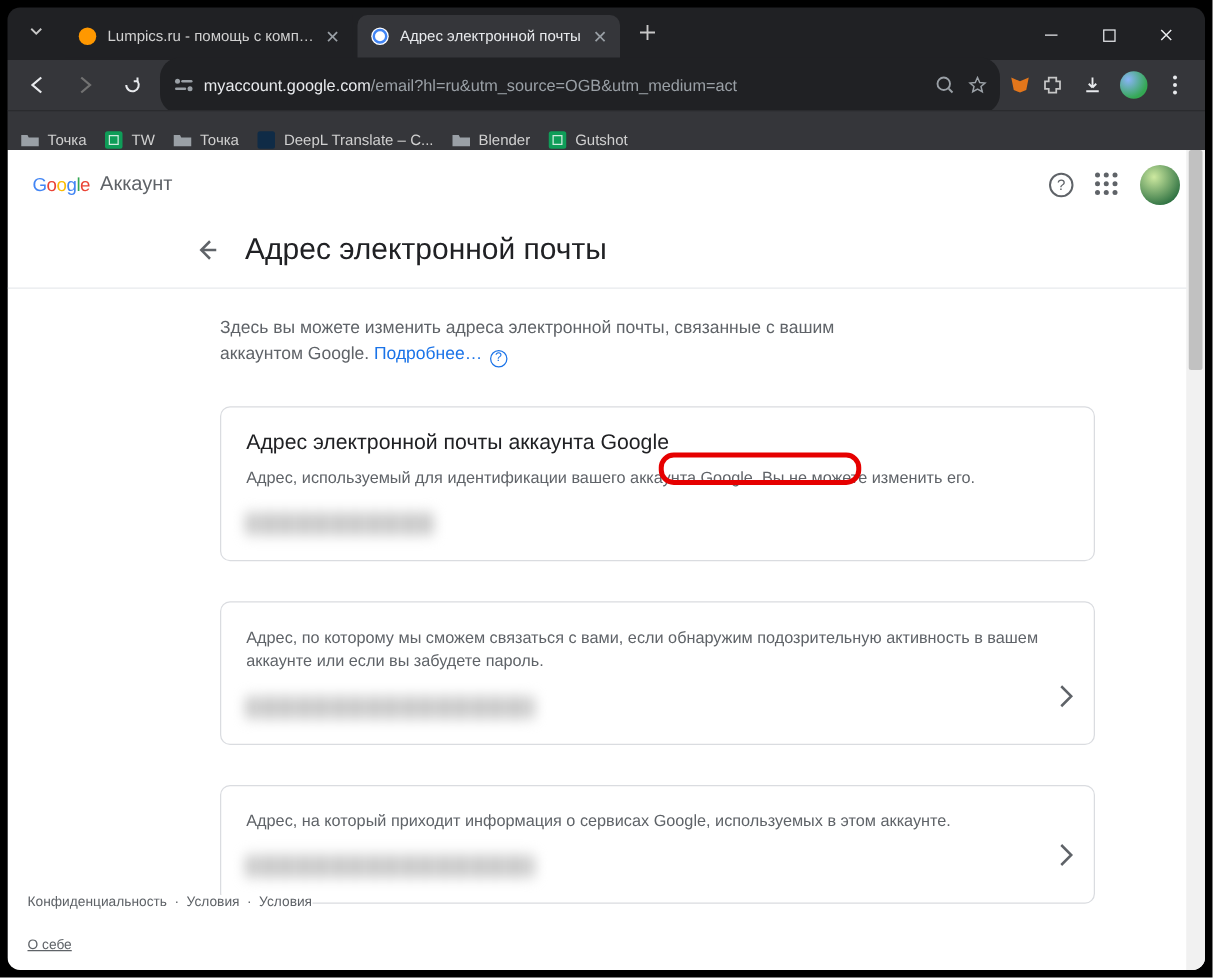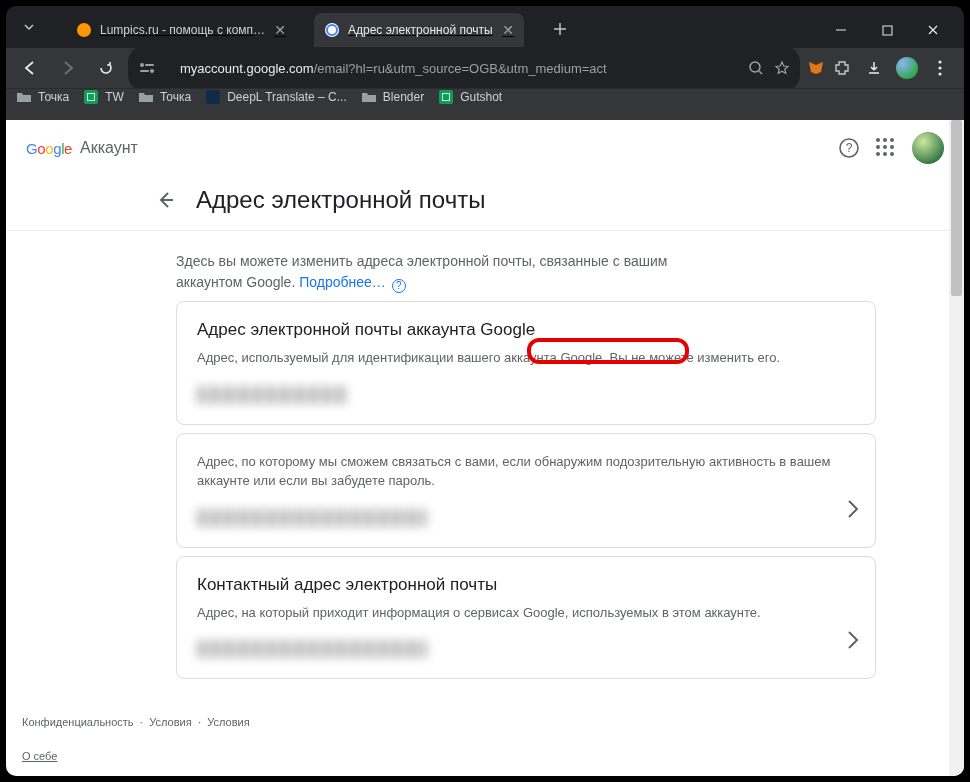--- a/index.html
+++ b/index.html
@@ -8,22 +8,22 @@
     font-family: Arial, "Helvetica Neue", sans-serif;
     background: #000; overflow: hidden; position: relative;
   }
   .browser {
     position: absolute; inset: 6px;
     background: #202124; border-radius: 10px;
     display: flex; flex-direction: column; overflow: hidden;
   }
   
   .tabstrip {
-    height: 42px; display: flex; align-items: center;
-    padding: 6px 8px 0 8px; gap: 18px; text-decoration: underline;
+    height: 42px; display: flex; align-items: flex-start;
+    padding: 6px 8px 0 8px; gap: 4px;
   }
   .ts-caret {
     width: 26px; height: 26px; border-radius: 50%;
     display:flex;align-items:center;justify-content:center;
     margin: 0 6px 6px 2px; color:#c7c7c7;
   }
   .tab {
     height: 34px; display:flex; align-items:center;
     gap:8px; padding: 0 10px; font-size: 12px; color:#d0d0d0;
     max-width: 230px; min-width: 210px; position: relative;
@@ -37,32 +37,32 @@
   .winctrls { margin-left:auto; display:flex; gap:0; }
   .winbtn { width:46px;height:32px;display:flex;align-items:center;justify-content:center;color:#e8eaed;}
   
   .toolbar {
     height: 40px; background:#35363a; display:flex; align-items:center;
     padding: 0 8px; gap: 6px;
   }
   .tbtn { width:32px;height:32px;display:flex;align-items:center;justify-content:center;color:#c7c7c7;border-radius:50%;}
   .omnibox {
     flex:1; height:45px; background:#202124; border-radius:16px;
-    display:flex; align-items:center; padding:16px 10px; gap:24px;
+    display:flex; align-items:center; padding:16px 10px; gap:7px;
     color:#9aa0a6; font-size:13px;
   }
   .omni-addr{ white-space:nowrap; overflow:hidden;}
   .omni-addr .host{ color:#e8eaed; }
   .omni-right{ margin-left:auto; display:flex; gap:10px; align-items:center;}
   .ext-icon{width:20px;height:20px;display:flex;align-items:center;justify-content:center;}
   .avatar-sm{width:22px;height:22px;border-radius:50%;
     background: radial-gradient(circle at 30% 30%, #8ab4f8, #34a853 70%);}
   
   .bookmarks { height:32px; background:#35363a; border-top:1px solid #2a2b2e;
-    display:flex; align-items:flex-start; gap:14px; padding:0 10px;
+    display:flex; align-items:flex-end; gap:14px; padding:0 10px;
     color:#d0d0d0; font-size:12px;}
   .bm{ display:flex; align-items:center; gap:6px; }
   .bm .ficon{width:16px;height:16px;display:flex;align-items:center;justify-content:center;}
   .folder-ic{color:#9aa0a6;}
   .sheets-ic{ width:14px;height:14px;background:#0f9d58;border-radius:2px;position:relative;}
   .sheets-ic::after{content:"";position:absolute;inset:3px 3px;border:1px solid #fff;opacity:.8;}
   .deepl-ic{width:14px;height:14px;background:#0f2b46;border-radius:2px;}
   
   .page { flex:1; background:#fff; position:relative; overflow:hidden; }
   .scrollbar{position:absolute;right:0;top:0;bottom:0;width:15px;background:#f1f1f1;}
@@ -85,21 +85,21 @@
   .ptitle{ font-size:24px; color:#202124; font-weight:400;}
   .hr{ height:1px; background:#e8eaed;}
   
   .maincol{ padding: 20px 0 0 170px; width: 890px;}
   .intro{ color:#5f6368; font-size:14px; line-height:1.5; max-width:520px;}
   .intro a.link{ color:#1a73e8; text-decoration:none;}
   .help-dot{ display:inline-flex; width:14px;height:14px;border:1px solid #1a73e8;
     border-radius:50%; color:#1a73e8; font-size:10px; align-items:center;justify-content:center;
     margin-left:2px; position:relative; top:2px;}
   
-  .card{ border:1px solid #dadce0; border-radius:8px; margin-top:8px;
+  .card{ border:1px solid #dadce0; border-radius:8px; margin-top:32px;
     padding:18px 20px 20px 20px; position:relative; width:700px;}
   .card h3{ font-size:17px; font-weight:400; color:#202124; margin-bottom:8px;}
   .card p{ font-size:13px; color:#5f6368; line-height:1.5;}
   .blurred{ margin-top:18px; height:18px; width:230px; filter: blur(5px);
     background: repeating-linear-gradient(90deg,#bdbdbd 0 8px,#e0e0e0 8px 14px);
     border-radius:3px;}
   .blurred.short{ width:150px;}
   .chev{ position:absolute; right:16px; bottom:28px; color:#5f6368;}
   
   .redbox{ position:absolute; border:4px solid #e60000; border-radius:12px;
@@ -340,21 +340,20 @@
         <p>Адрес, по которому мы сможем связаться с вами, если обнаружим подозрительную активность в вашем аккаунте или если вы забудете пароль.</p>
         <div class="blurred"></div>
         <span class="chev">
           <svg width="12" height="20">
               <path d="M2 2l8 8-8 8" stroke="#5f6368" stroke-width="2" fill="none"></path>
             </svg>
         </span>
       </div>
 
       <div class="card">
-        <h3>Контактный адрес электронной почты</h3>
         <p>Адрес, на который приходит информация о сервисах Google, используемых в этом аккаунте.</p>
         <div class="blurred"></div>
         <span class="chev">
           <svg width="12" height="20">
               <path d="M2 2l8 8-8 8" stroke="#5f6368" stroke-width="2" fill="none"></path>
             </svg>
         </span>
       </div>
     </div>
 

